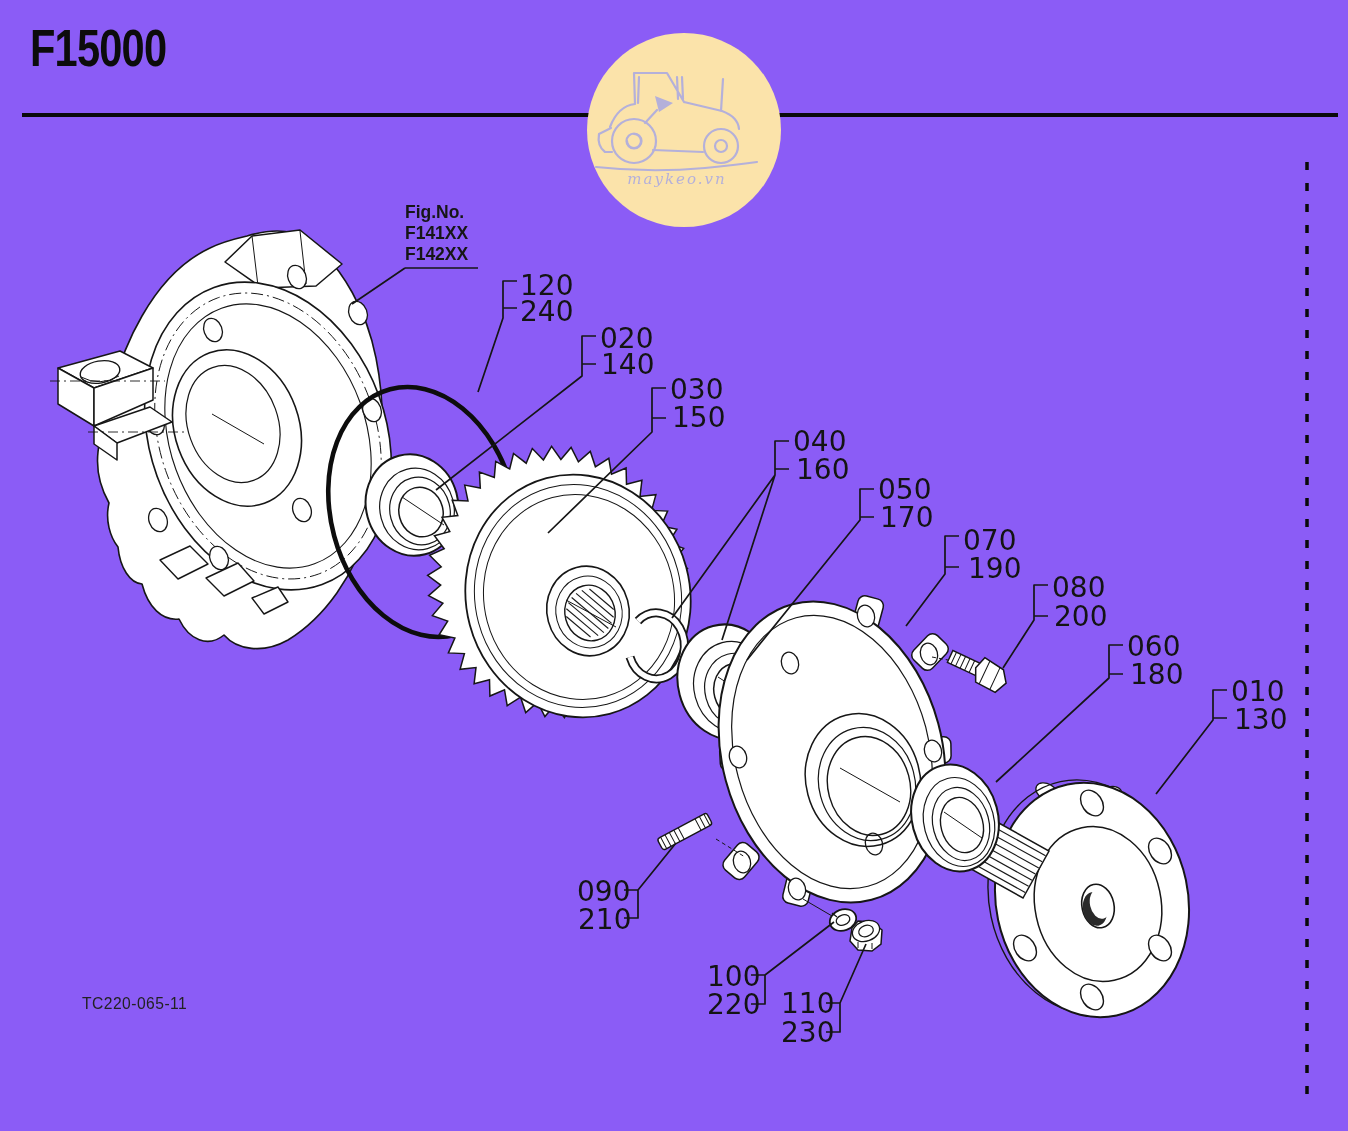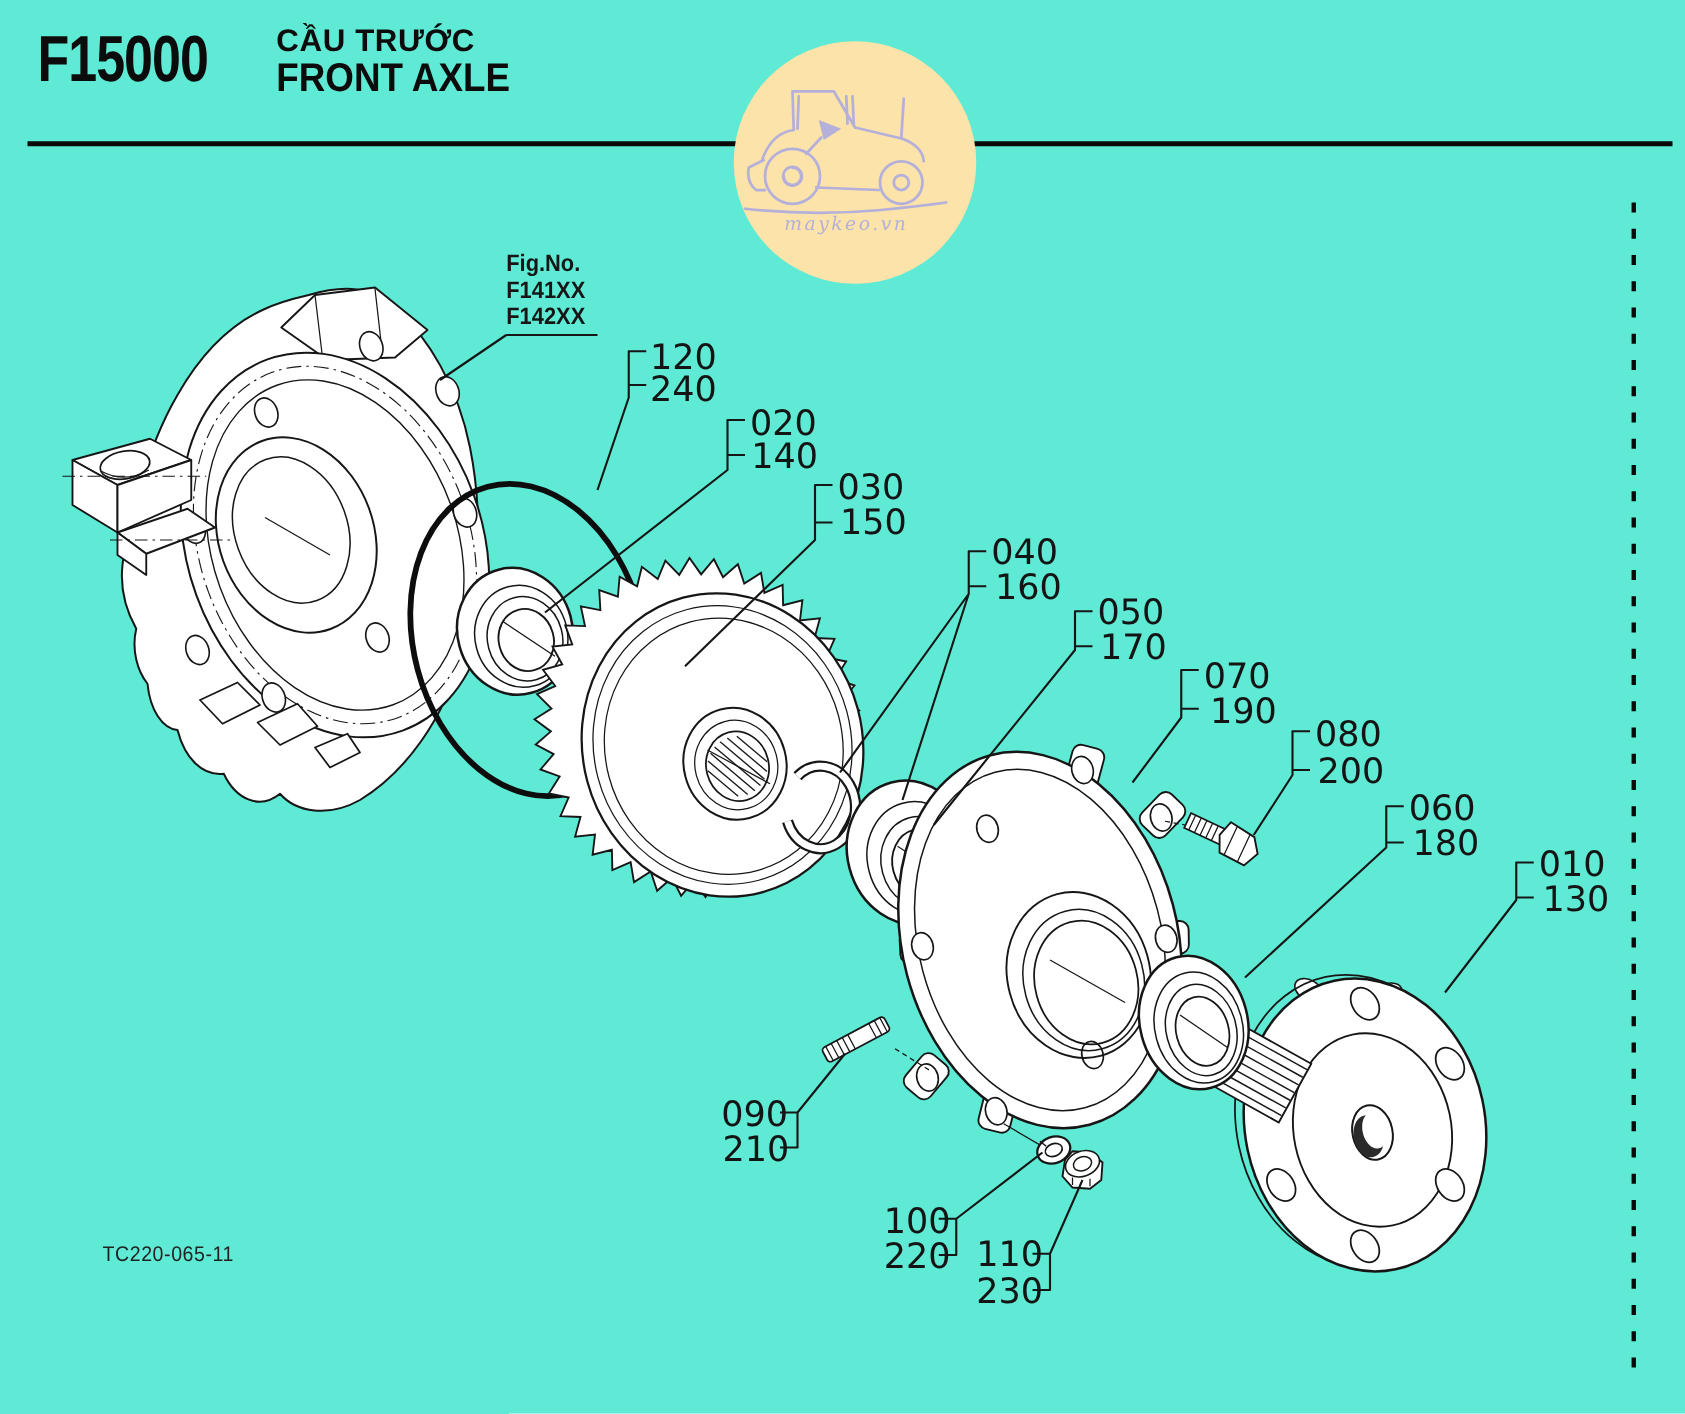--- a/index.html
+++ b/index.html
@@ -1,16 +1,16 @@
 <!DOCTYPE html>
 <html><head>
 <meta charset="utf-8">
 <style>
   html,body{margin:0;padding:0;background:#ffffff;}
-  .page{position:relative;width:1348px;height:1131px;background:#5eead4;overflow:hidden;
+  .page{position:relative;width:1348px;height:1131px;background:#8b5cf6;overflow:hidden;
         font-family:"Liberation Sans",sans-serif;color:#111;}
   .hdr-code{position:absolute;left:30px;top:18px;font-size:52px;font-weight:bold;
             letter-spacing:-1px;transform:scaleX(.80);transform-origin:left top;color:#0c0c0c;}
   .hdr-titles{position:absolute;left:221px;top:20px;line-height:1.05;color:#0c0c0c;}
   .hdr-vi{font-size:25px;font-weight:bold;letter-spacing:.5px;}
   .hdr-en{font-size:32px;font-weight:bold;letter-spacing:0;transform:scaleX(.92);transform-origin:left top;}
   .rule{position:absolute;left:22px;top:113px;width:1316px;height:4px;background:#0a0a0a;}
   .figref{position:absolute;left:405px;top:201px;font-size:19px;font-weight:600;
           line-height:21px;color:#161616;transform:scaleX(.92);transform-origin:left top;}
   .tccode{position:absolute;left:82px;top:994px;font-size:17px;letter-spacing:.5px;color:#222;
@@ -18,24 +18,20 @@
   svg#art{position:absolute;left:0;top:0;}
   .co{font-family:"DejaVu Sans",sans-serif;font-size:28px;fill:#141414;}
   .wmtext{font-family:"DejaVu Serif",serif;font-style:italic;font-size:15px;letter-spacing:2px;}
 </style>
 </head>
 <body>
 
 <div class="page">
 
   <div class="hdr-code">F15000</div>
-  <div class="hdr-titles">
-    <div class="hdr-vi">CẦU TRƯỚC</div>
-    <div class="hdr-en">FRONT AXLE</div>
-  </div>
   <div class="rule"></div>
 
   <div class="figref">
     <div>Fig.No.</div>
     <div>F141XX</div>
     <div>F142XX</div>
   </div>
 
   <div class="tccode">TC220-065-11</div>
 

